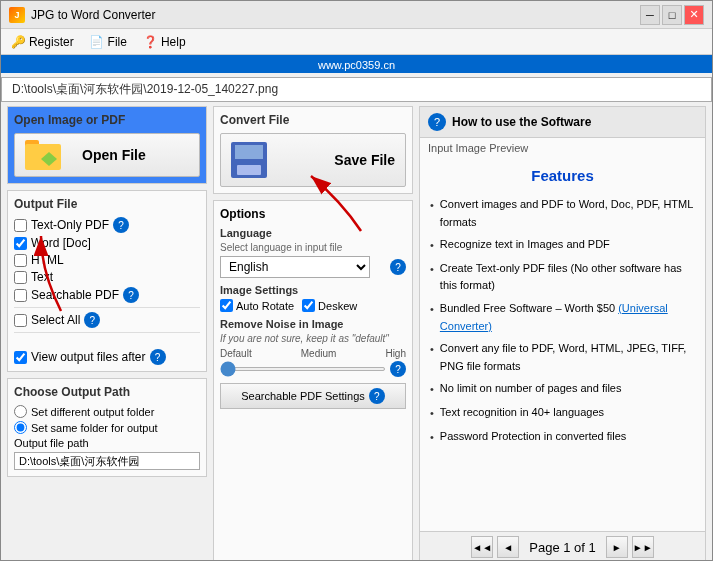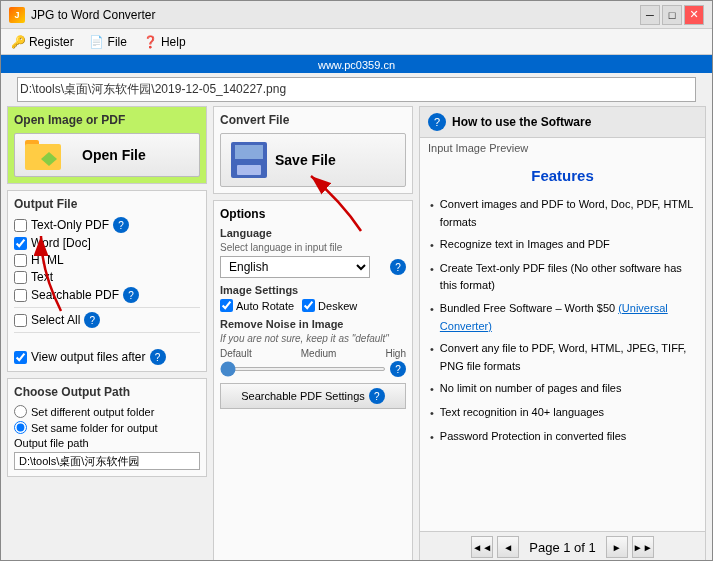--- a/index.html
+++ b/index.html
@@ -68,22 +68,22 @@
       color: white;
       font-size: 11px;
       text-align: center;
       padding: 1px 0;
       height: 18px;
       line-height: 18px;
     }
     .path-bar {
       background: white;
       border: 1px solid #aaa;
-      margin: 4px 16px;
-      padding: 3px 2px;
+      margin: 4px 0;
+      padding: 3px 10px;
       font-size: 12px;
       color: #333;
     }
 
     .main-content {
       display: flex;
       padding: 0 6px 6px 6px;
       gap: 6px;
       height: calc(561px - 28px - 26px - 18px - 26px);
     }
@@ -91,21 +91,21 @@
     .left-panel {
       width: 200px;
       flex-shrink: 0;
       display: flex;
       flex-direction: column;
       gap: 6px;
     }
 
     .panel-section {
       border: 1px solid #ccc;
-      background: #bef264;
+      background: #3b82f6;
       padding: 6px;
     }
     .section-title {
       font-weight: bold;
       font-size: 12px;
       margin-bottom: 6px;
       color: #333;
     }
 
     .open-file-btn {
@@ -221,20 +221,21 @@
       align-items: center;
       gap: 8px;
       width: 100%;
       background: linear-gradient(to bottom, #f8f8f8, #e8e8e8);
       border: 1px solid #bbb;
       padding: 8px 10px;
       cursor: pointer;
       border-radius: 2px;
       font-size: 14px;
       font-weight: bold;
+      justify-content: space-between;
     }
     .floppy-icon {
       width: 36px; height: 36px;
       background: #4466bb;
       border-radius: 2px;
       position: relative;
       display: flex; align-items: center; justify-content: center;
       flex-shrink: 0;
     }
     .floppy-icon::before {

